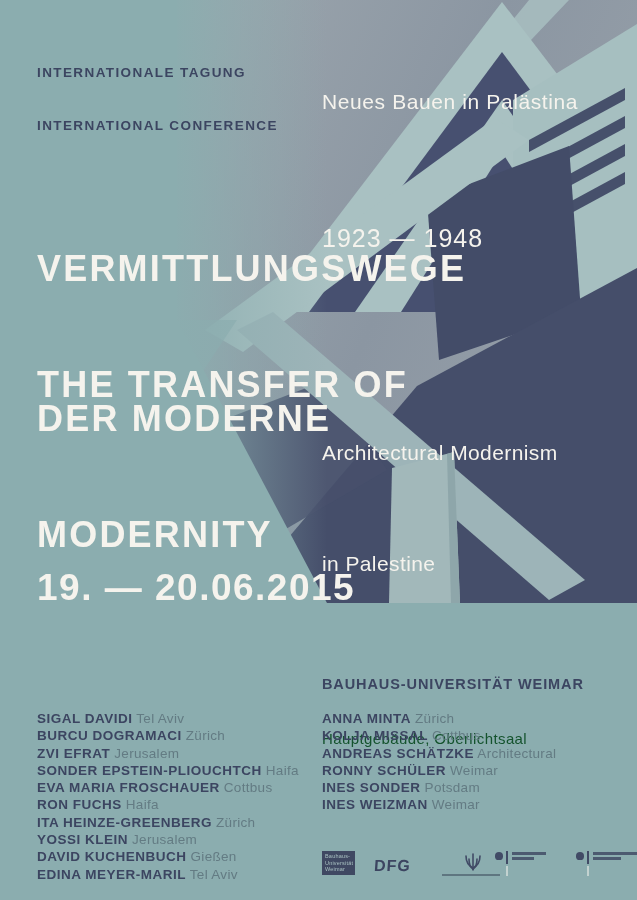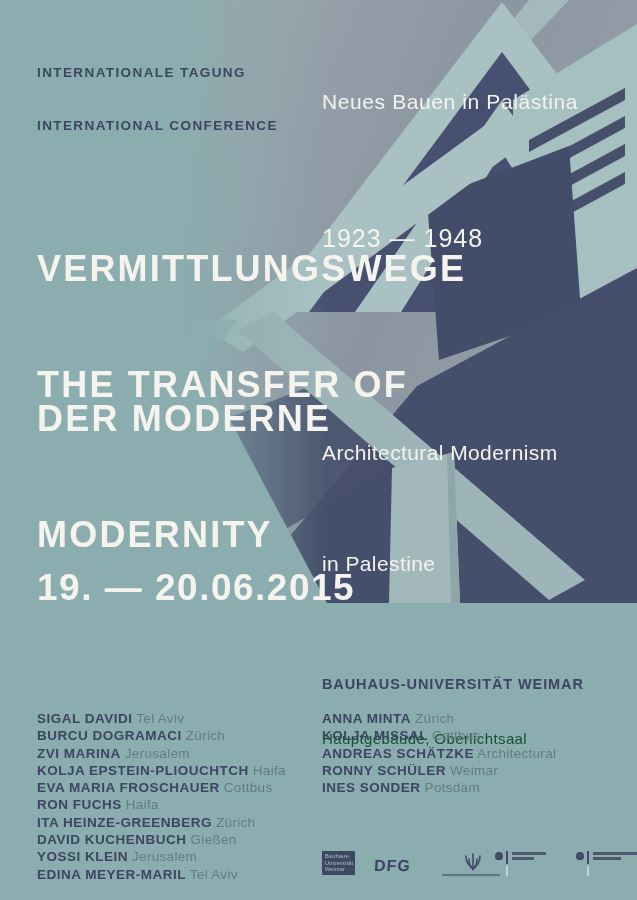--- a/index.html
+++ b/index.html
@@ -151,35 +151,36 @@
   <div class="txt date">19. — 20.06.2015</div>
 
   <div class="txt venue">
     <span class="venue-name">BAUHAUS-UNIVERSITÄT WEIMAR</span>
     <span class="venue-room">Hauptgebäude, Oberlichtsaal</span>
   </div>
 
   <div class="speakers speakers-left">
       <div class="speaker"><span class="sp-name">SIGAL DAVIDI</span><span class="sp-city"> Tel Aviv</span></div>
       <div class="speaker"><span class="sp-name">BURCU DOGRAMACI</span><span class="sp-city"> Zürich</span></div>
-      <div class="speaker"><span class="sp-name">ZVI MARINA</span><span class="sp-city"> Jerusalem</span></div>
-      <div class="speaker"><span class="sp-name">KOLJA EPSTEIN-PLIOUCHTCH</span><span class="sp-city"> Haifa</span></div>
+      <div class="speaker"><span class="sp-name">ZVI EFRAT</span><span class="sp-city"> Jerusalem</span></div>
+      <div class="speaker"><span class="sp-name">SONDER EPSTEIN-PLIOUCHTCH</span><span class="sp-city"> Haifa</span></div>
       <div class="speaker"><span class="sp-name">EVA MARIA FROSCHAUER</span><span class="sp-city"> Cottbus</span></div>
       <div class="speaker"><span class="sp-name">RON FUCHS</span><span class="sp-city"> Haifa</span></div>
       <div class="speaker"><span class="sp-name">ITA HEINZE-GREENBERG</span><span class="sp-city"> Zürich</span></div>
+      <div class="speaker"><span class="sp-name">YOSSI KLEIN</span><span class="sp-city"> Jerusalem</span></div>
       <div class="speaker"><span class="sp-name">DAVID KUCHENBUCH</span><span class="sp-city"> Gießen</span></div>
-      <div class="speaker"><span class="sp-name">YOSSI KLEIN</span><span class="sp-city"> Jerusalem</span></div>
       <div class="speaker"><span class="sp-name">EDINA MEYER-MARIL</span><span class="sp-city"> Tel Aviv</span></div>
     </div>
   <div class="speakers speakers-right">
       <div class="speaker"><span class="sp-name">ANNA MINTA</span><span class="sp-city"> Zürich</span></div>
       <div class="speaker"><span class="sp-name">KOLJA MISSAL</span><span class="sp-city"> Cottbus</span></div>
       <div class="speaker"><span class="sp-name">ANDREAS SCHÄTZKE</span><span class="sp-city"> Architectural</span></div>
       <div class="speaker"><span class="sp-name">RONNY SCHÜLER</span><span class="sp-city"> Weimar</span></div>
       <div class="speaker"><span class="sp-name">INES SONDER</span><span class="sp-city"> Potsdam</span></div>
+      <div class="speaker"><span class="sp-name">INES WEIZMAN</span><span class="sp-city"> Weimar</span></div>
     </div>
 
   <div class="logos">
     <div class="logo logo-bauhaus">
       <div>Bauhaus-</div>
       <div>Universität</div>
       <div>Weimar</div>
     </div>
     <div class="logo logo-dfg">DFG</div>
     <div class="logo logo-emblem">

